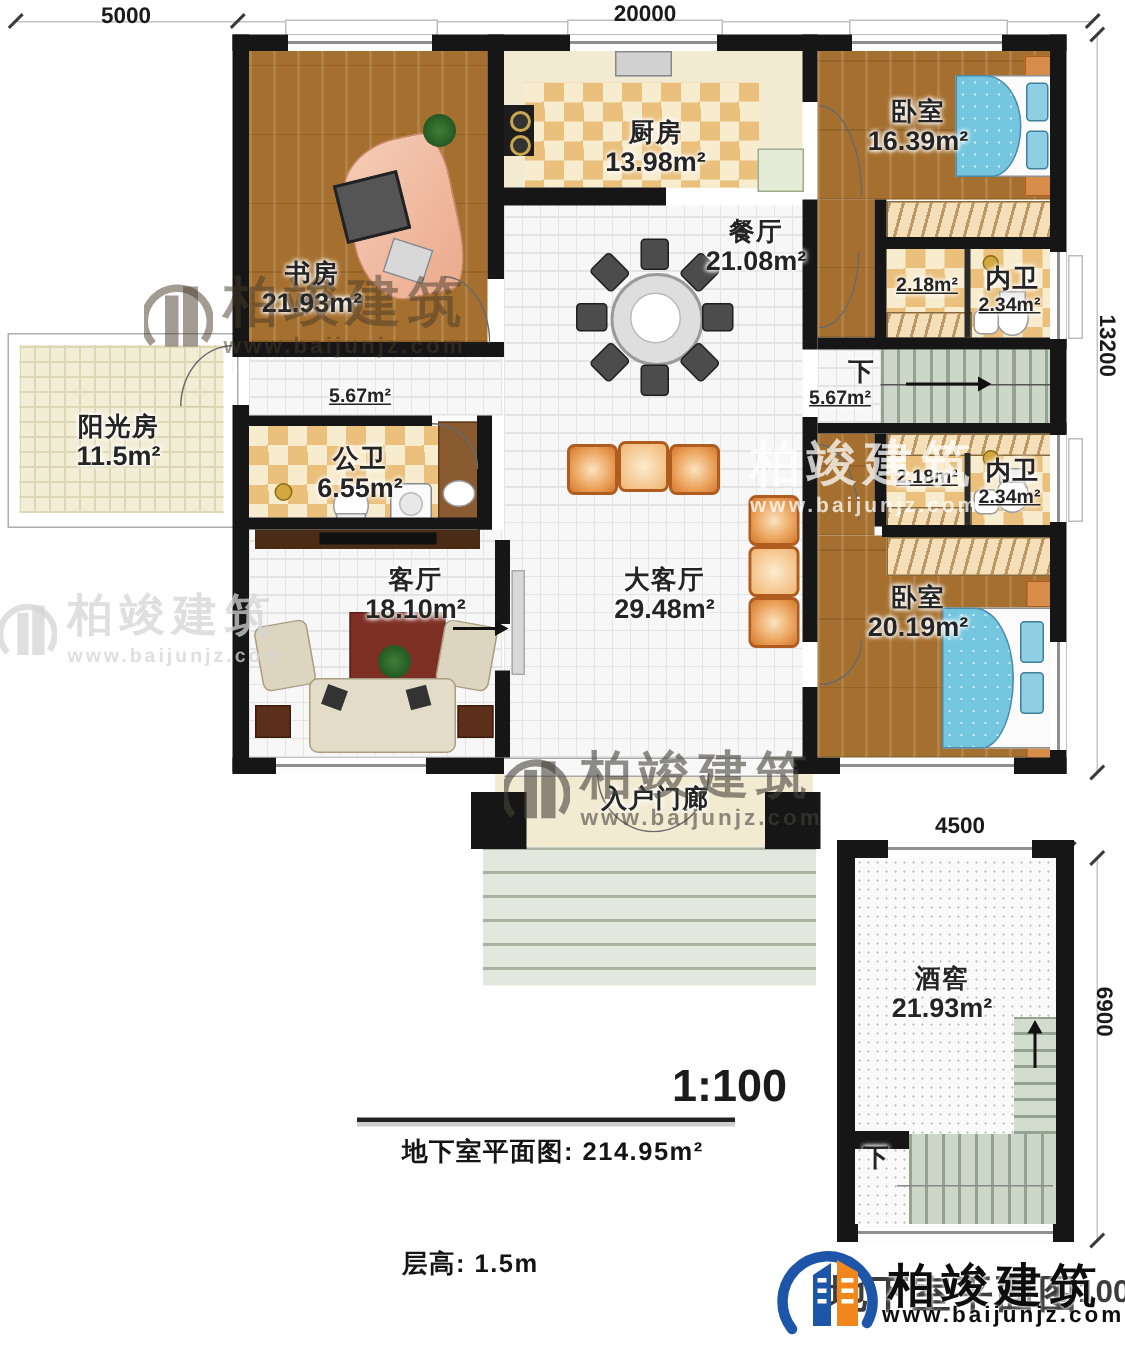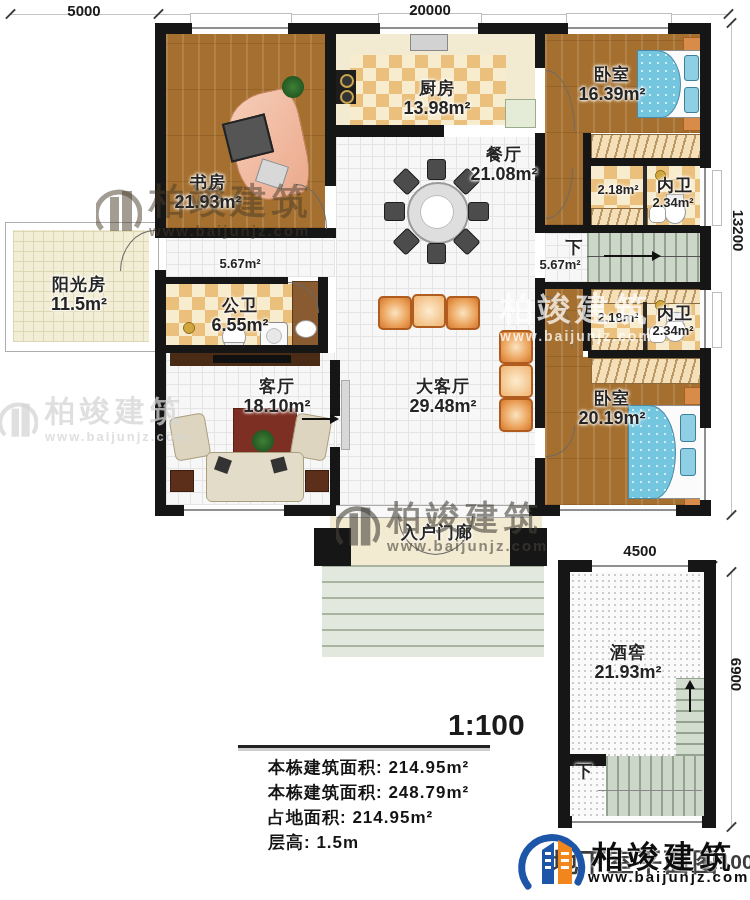--- a/index.html
+++ b/index.html
@@ -37,21 +37,21 @@
     background-image:repeating-linear-gradient(0deg,#94a390 0 2px,transparent 2px 11px);}
   .steps{position:absolute;z-index:2;background-color:#e2e8dd;
     background-image:repeating-linear-gradient(180deg,#a8b3a1 0 2px,transparent 2px 16px);}
   .closet{position:absolute;z-index:3;background-color:#f4dfb8;border:1px solid #8a6a3a;
     background-image:repeating-linear-gradient(105deg,rgba(140,95,35,.55) 0 2px,transparent 2px 9px);}
   
   .rlabel{position:absolute;z-index:50;transform:translateX(-50%);text-align:center;color:#242424;
     font-weight:bold;white-space:nowrap;text-shadow:0 0 3px #fff,0 0 3px #fff,0 0 4px #fff;}
   .rname{font-size:17px;letter-spacing:1px;line-height:1.05;}
   .rarea{font-size:18px;line-height:1.2;}
-  .small-label{font-size:13px;}
+  .small-label{font-size:13px;text-decoration:underline;}
   .down-label{font-size:17px;}
   
   .dim{position:absolute;z-index:45;font-weight:bold;color:#1a1a1a;font-size:15px;text-align:center;}
   .dim.rot{transform:rotate(90deg);}
   .dl{position:absolute;background:#c4c4c4;z-index:4;}
   .tk{position:absolute;width:13px;height:2px;background:#3a3a3a;transform:rotate(-45deg);z-index:5;}
   
   .arc{position:absolute;z-index:36;}
   .arc.tl{border-top:1.5px solid #6a6a6a;border-left:1.5px solid #6a6a6a;border-top-left-radius:100%;}
   .arc.tr{border-top:1.5px solid #6a6a6a;border-right:1.5px solid #6a6a6a;border-top-right-radius:100%;}
@@ -370,23 +370,21 @@
       <rect x="26" y="8" width="10" height="40" fill="currentColor"></rect>
     </svg>
     <div class="wtxt">
       <div class="t1" style="font-size:30px;">柏竣建筑</div>
       <div class="t2" style="font-size:13px;">www.baijunjz.com</div>
     </div>
   </div>
 
   <div class="t-scale" style="left:448px;top:708px;">1:100</div>
   <div class="t-underline" style="left:238px;top:745px;width:252px;"></div>
-  <div class="t-stat" style="left:268px;top:756px;">本栋建筑面积: 214.95m²</div>
-  <div class="t-stat" style="left:268px;top:781px;">本栋建筑面积: 248.79m²</div>
-  <div class="t-stat" style="left:268px;top:806px;">占地面积: 214.95m²</div>
+  <div class="t-stat" style="left:268px;top:756px;">地下室平面图: 214.95m²</div>
   <div class="t-stat" style="left:268px;top:831px;">层高: 1.5m</div>
 
   <div class="b-title" style="left:552px;top:845px;">地下室平面图</div>
   <div class="b-scale" style="left:700px;top:850px;">1:100</div>
   <svg style="position:absolute;left:516px;top:832px;z-index:62;" width="80" height="62" viewBox="0 0 80 62">
     <path d="M12 54 A30 30 0 1 1 62 50" fill="none" stroke="#1d55a8" stroke-width="7" stroke-linecap="round"></path>
     <polygon points="26,52 26,18 38,10 38,52" fill="#1d55a8"></polygon>
     <polygon points="42,52 42,8 56,16 56,52" fill="#f0861c"></polygon>
     <rect x="29" y="20" width="6" height="3" fill="#fff"></rect>
       <rect x="29" y="27" width="6" height="3" fill="#fff"></rect>

